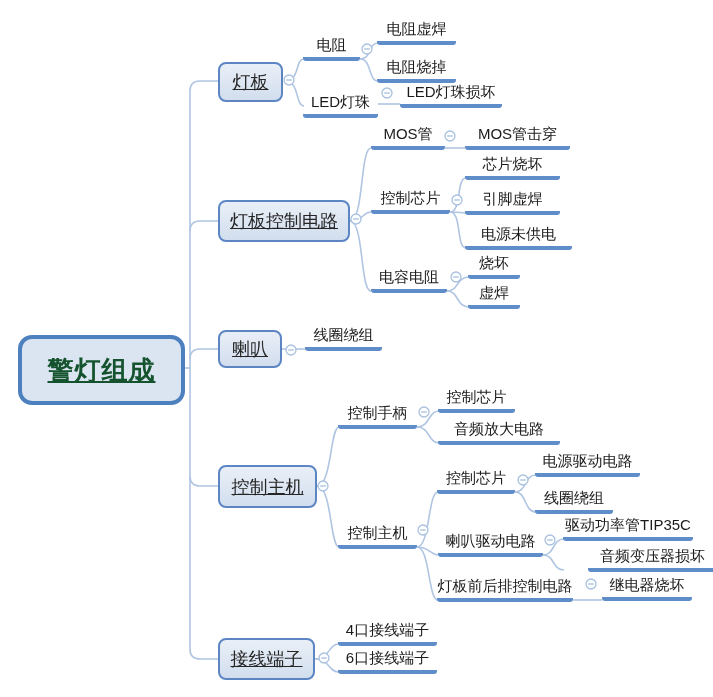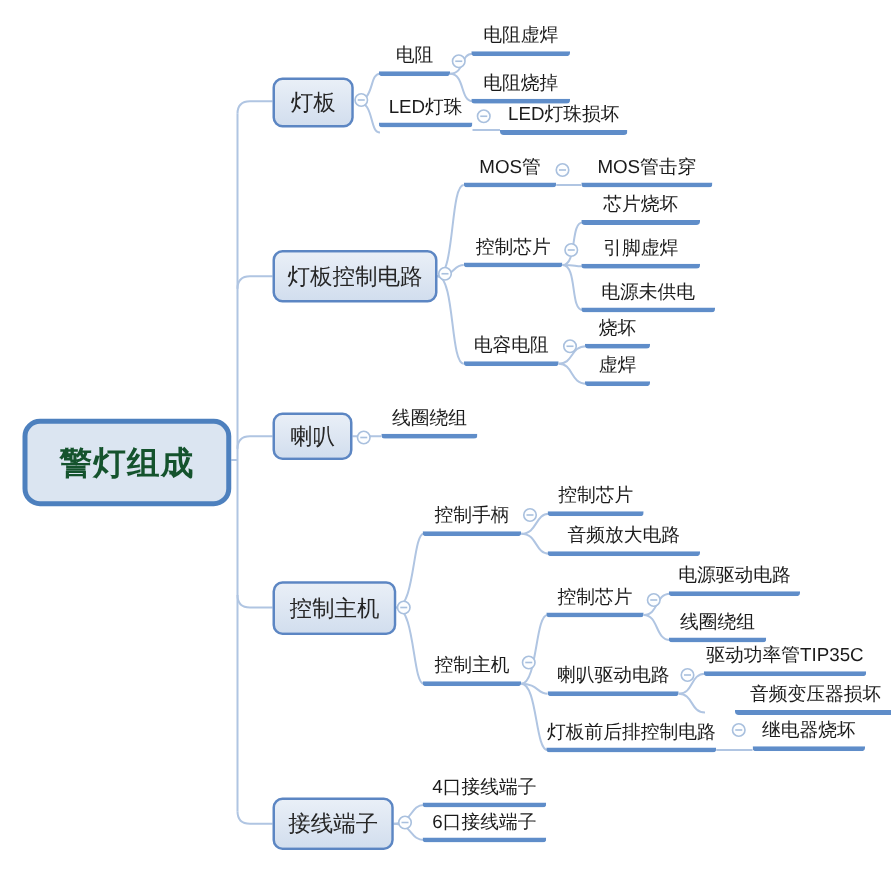--- a/index.html
+++ b/index.html
@@ -5,21 +5,21 @@
   html,body{margin:0;padding:0;background:#fff;}
   #canvas{
     position:relative;width:713px;height:697px;background:#ffffff;overflow:hidden;
     font-family:"Liberation Sans","DejaVu Sans",sans-serif;
   }
   svg.links{position:absolute;left:0;top:0;pointer-events:none;}
   .box{
     position:absolute;box-sizing:border-box;display:flex;align-items:center;justify-content:center;
     border:2px solid #5c86c3;border-radius:8px;
     background:linear-gradient(#e9eff7,#d2deee);
-    font-size:18px;color:#262626;white-space:nowrap;
+    font-size:18px;color:#262626;white-space:nowrap;text-decoration:underline;
   }
   .root{
     border:4px solid #4d80be;border-radius:14px;background:#dbe5f1;
     font-size:26px;font-weight:bold;color:#14532d;letter-spacing:1px;
   }
   .ln{
     position:absolute;box-sizing:border-box;height:26px;line-height:19px;padding-bottom:3px;
     border-bottom:4px solid #5f8dc9;border-radius:0 0 3px 3px;
     text-align:center;font-size:15px;color:#1b1b1b;white-space:nowrap;
   }
@@ -142,21 +142,21 @@
 
   <div class="box" style="left:218px;top:62px;width:65px;height:40px">灯板</div>
   <div class="box" style="left:218px;top:200px;width:132px;height:42px">灯板控制电路</div>
   <div class="box" style="left:218px;top:330px;width:64px;height:38px">喇叭</div>
   <div class="box" style="left:218px;top:465px;width:99px;height:43px">控制主机</div>
   <div class="box" style="left:218px;top:638px;width:97px;height:42px">接线端子</div>
 
   <div class="ln" style="left:303px;top:35px;width:57px">电阻</div>
   <div class="ln" style="left:377px;top:57px;width:79px">电阻烧掉</div>
   <div class="ln" style="left:377px;top:19px;width:79px">电阻虚焊</div>
-  <div class="ln" style="left:303px;top:76px;width:75px">LED灯珠</div>
+  <div class="ln" style="left:303px;top:92px;width:75px">LED灯珠</div>
   <div class="ln" style="left:400px;top:82px;width:102px">LED灯珠损坏</div>
 
   <div class="ln" style="left:371px;top:124px;width:74px">MOS管</div>
   <div class="ln" style="left:465px;top:124px;width:105px">MOS管击穿</div>
   <div class="ln" style="left:371px;top:188px;width:79px">控制芯片</div>
   <div class="ln" style="left:465px;top:154px;width:95px">芯片烧坏</div>
   <div class="ln" style="left:465px;top:189px;width:95px">引脚虚焊</div>
   <div class="ln" style="left:465px;top:224px;width:107px">电源未供电</div>
   <div class="ln" style="left:371px;top:267px;width:76px">电容电阻</div>
   <div class="ln" style="left:468px;top:253px;width:52px">烧坏</div>

